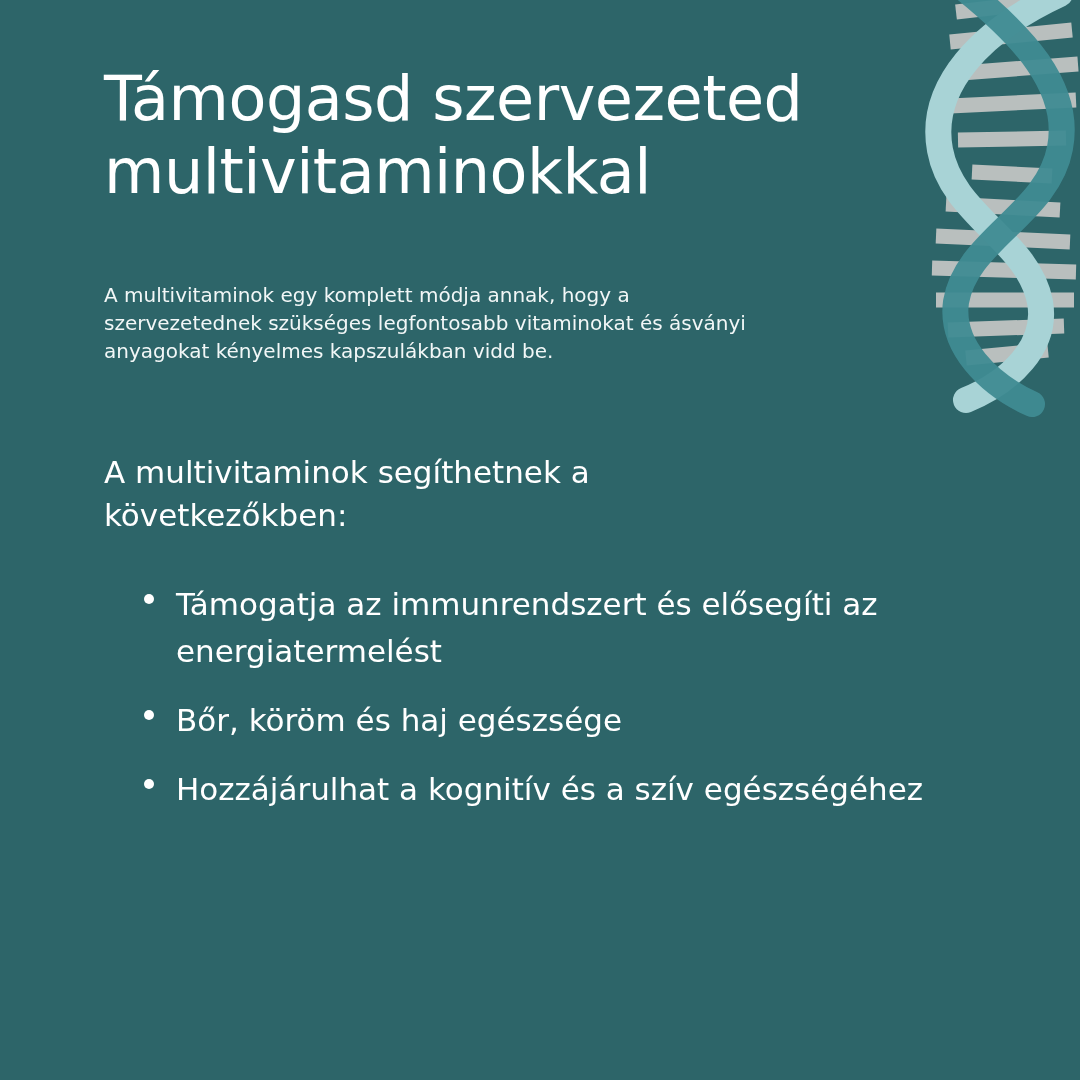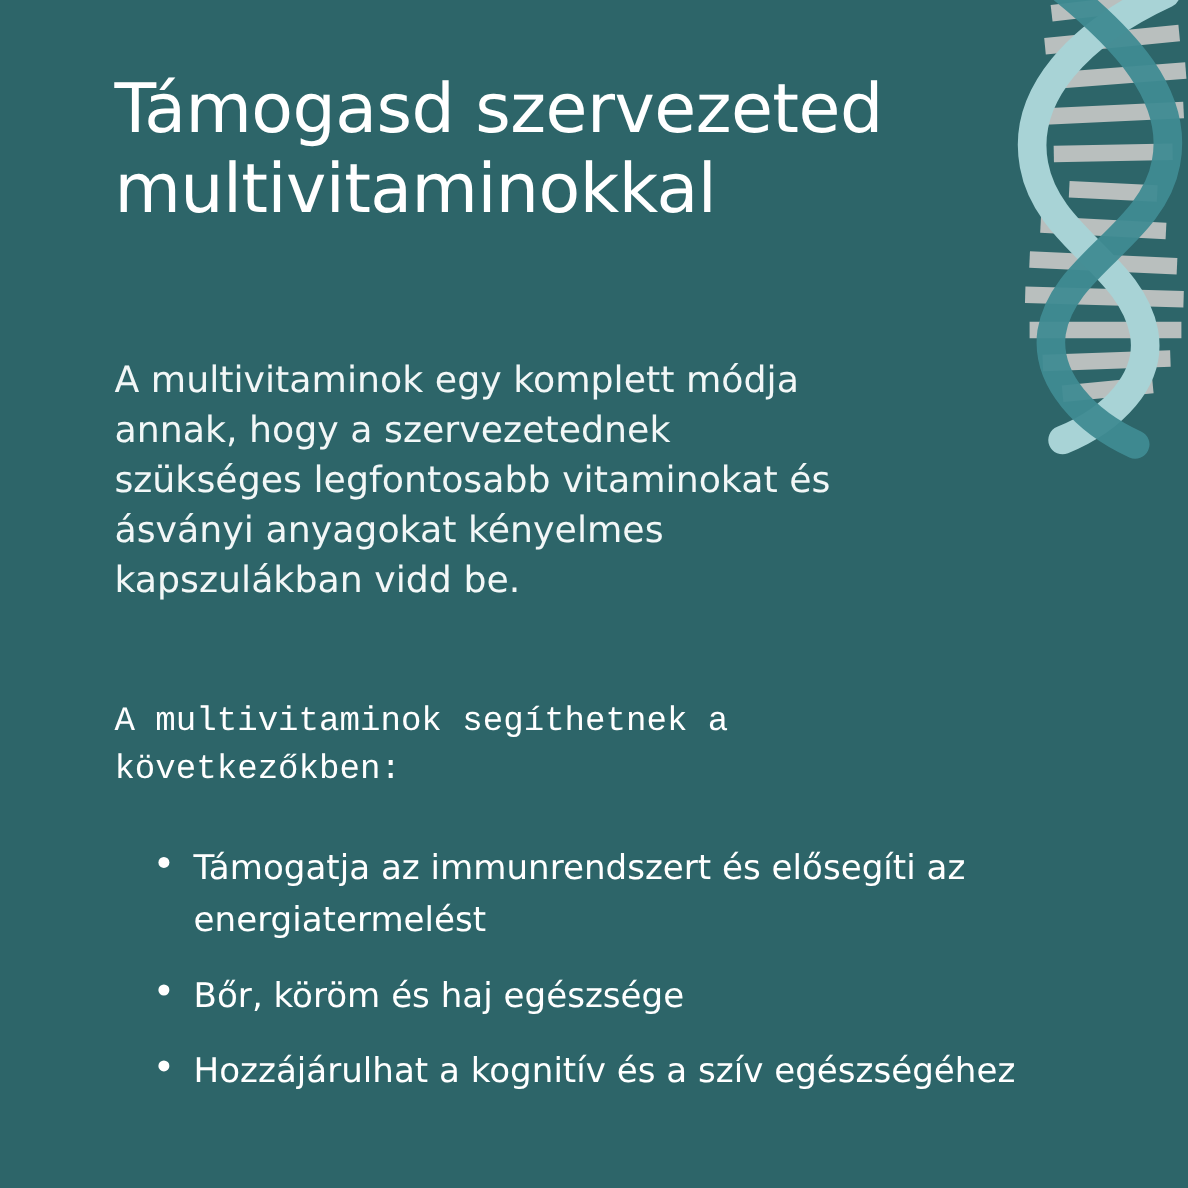--- a/index.html
+++ b/index.html
@@ -46,34 +46,33 @@
     color: #ffffff;
     font-size: 62px;
     line-height: 1.18;
     font-weight: 400;
     letter-spacing: -0.5px;
     margin: 0;
     max-width: 830px;
   }
   .intro {
     color: #f2f7f7;
-    font-size: 33px;
+    font-size: 20px;
     line-height: 1.38;
     font-weight: 400;
-    margin: 114px 0 0 0;
+    margin: 74px 0 0 0;
     max-width: 680px;
   }
   .lead {
     color: #ffffff;
     font-size: 31px;
     line-height: 1.38;
     font-weight: 400;
     margin: 86px 0 0 0;
     max-width: 700px;
-    font-family: Liberation Mono, monospace;
   }
   .benefits {
     margin: 44px 0 12px 0;
     padding: 0 0 0 72px;
     list-style: none;
     max-width: 760px;
   }
   .benefits li {
     position: relative;
     color: #ffffff;

